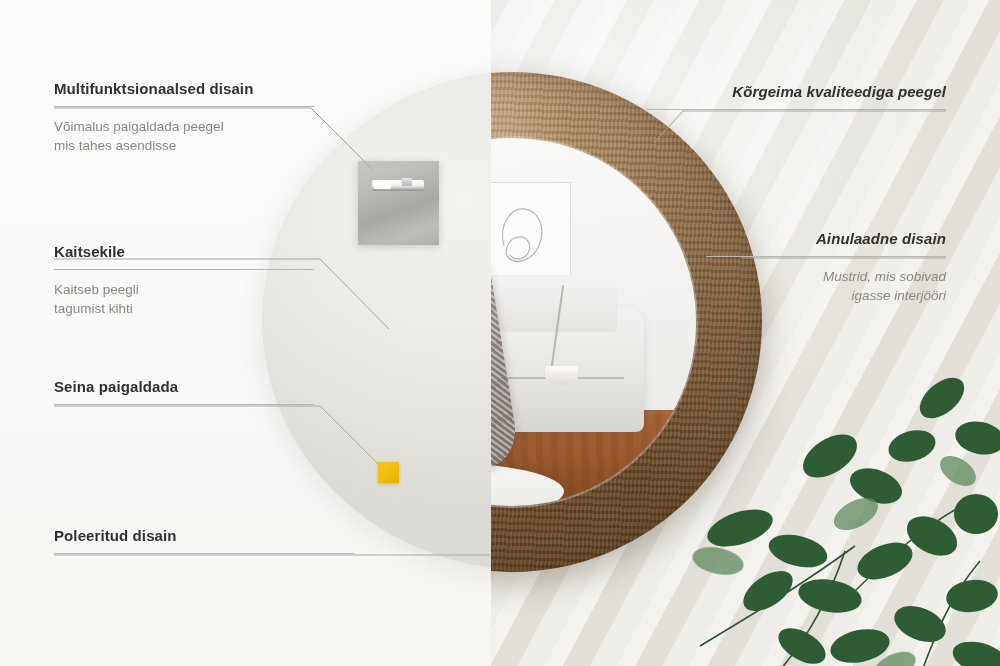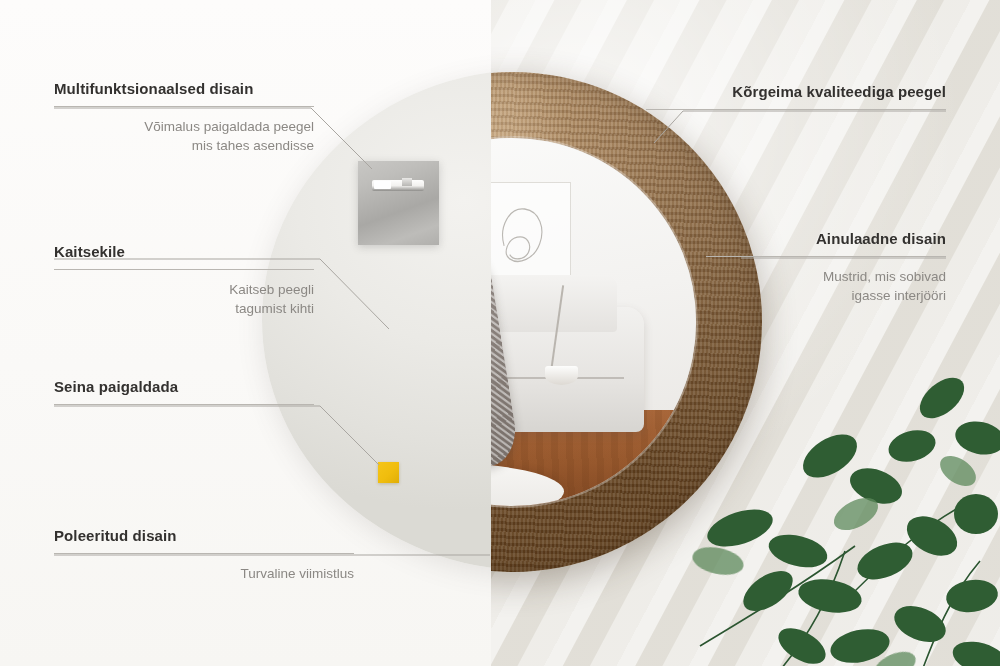--- a/index.html
+++ b/index.html
@@ -165,23 +165,23 @@
   
   .callout { position:absolute; }
   .callout .c-title {
     font-size:15px; font-weight:bold; color:#33312f; letter-spacing:.1px;
     white-space:nowrap;
   }
   .callout .c-rule {
     height:1px; background:#b9b6b1; margin-top:9px; margin-bottom:11px;
   }
   .callout .c-body {
-    font-size:13.5px; color:#8b8884; line-height:1.38; white-space:pre-line;text-align:right;
-  }
-  .callout.right { text-align:right; }
+    font-size:13.5px; color:#8b8884; line-height:1.38; white-space:pre-line;
+  }
+  .callout.right { text-align:right;font-style:italic; }
 
   .leader { position:absolute; pointer-events:none; }
 </style>
 </head>
 <body>
 
 <div id="stage">
 
   <div class="panel-left"></div>
 
@@ -284,21 +284,20 @@
   </div>
 
   <div class="callout" style="left:54px;top:378px;width:260px;">
     <div class="c-title">Seina paigaldada</div>
     <div class="c-rule"></div>
   </div>
 
   <div class="callout" style="left:54px;top:527px;width:300px;">
     <div class="c-title">Poleeritud disain</div>
     <div class="c-rule"></div>
-    <div class="c-body">Turvaline viimistlus</div>
   </div>
 
   <div class="callout right" style="left:646px;top:83px;width:300px;">
     <div class="c-title">Kõrgeima kvaliteediga peegel</div>
     <div class="c-rule"></div>
   </div>
 
   <div class="callout right" style="left:706px;top:230px;width:240px;">
     <div class="c-title">Ainulaadne disain</div>
     <div class="c-rule"></div>

